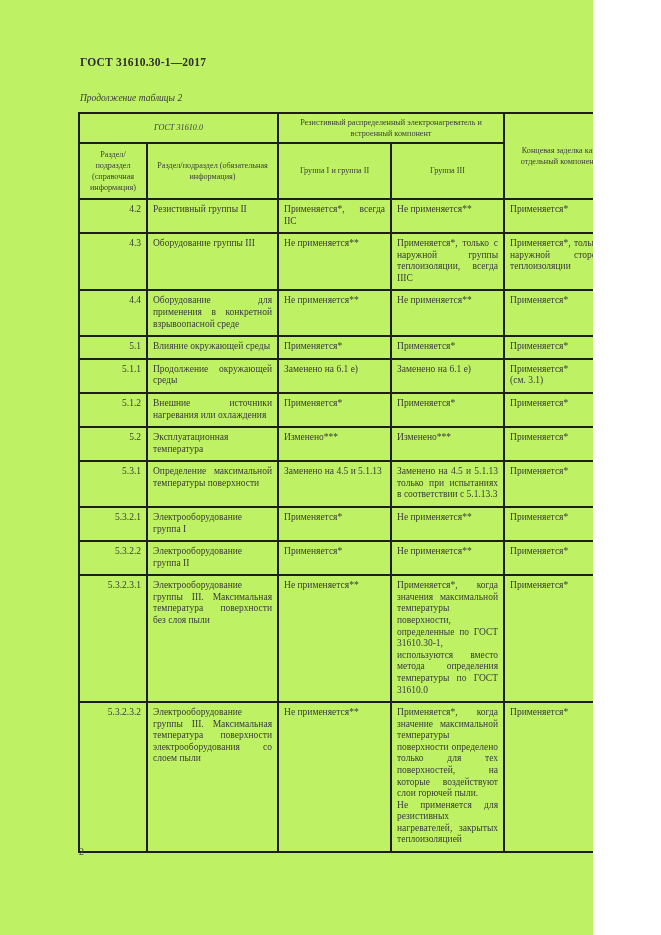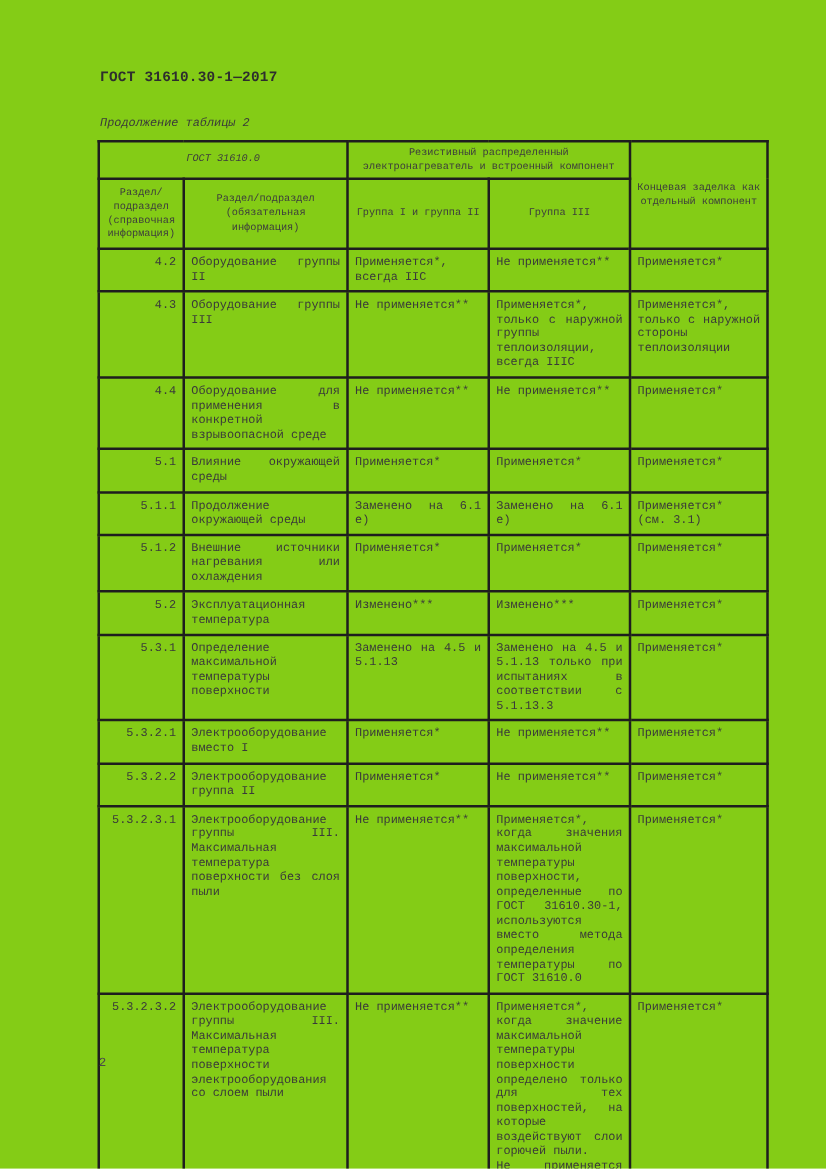--- a/index.html
+++ b/index.html
@@ -2,24 +2,24 @@
 <html lang="ru"><head>
 <meta charset="utf-8">
 <style>
   html, body {
     margin: 0;
     padding: 0;
     background: #ffffff;
   }
   .page {
     position: relative;
-    width: 661px;
+    width: 593px;
     height: 935px;
-    background: #84cc16;
-    font-family: Liberation Mono, monospace;
+    background: #bef264;
+    font-family: Liberation Serif, serif;
     color: #343434;
     overflow: hidden;
   }
   .doc-title {
     position: absolute;
     left: 80px;
     top: 56px;
     font-size: 11.5px;
     font-weight: bold;
     letter-spacing: 0.2px;
@@ -103,21 +103,21 @@
       <tr class="hrow-sub">
         <th>Раздел/ подраздел (справочная информация)</th>
         <th>Раздел/подраздел (обязательная информация)</th>
         <th>Группа I и группа II</th>
         <th>Группа III</th>
       </tr>
     </thead>
     <tbody>
   <tr>
     <td class="col-ref">4.2</td>
-    <td class="col-section">Оборудование группы II</td>
+    <td class="col-section">Резистивный группы II</td>
     <td class="col-val">Применяется*, всегда IIC</td>
     <td class="col-val">Не применяется**</td>
     <td class="col-val">Применяется*</td>
   </tr>
 
   <tr>
     <td class="col-ref">4.3</td>
     <td class="col-section">Оборудование группы III</td>
     <td class="col-val">Не применяется**</td>
     <td class="col-val">Применяется*, только с наружной группы теплоизоляции, всегда IIIC</td>
@@ -168,21 +168,21 @@
   <tr>
     <td class="col-ref">5.3.1</td>
     <td class="col-section">Определение максимальной температуры поверхности</td>
     <td class="col-val">Заменено на 4.5 и 5.1.13</td>
     <td class="col-val">Заменено на 4.5 и 5.1.13 только при испытаниях в соответствии с 5.1.13.3</td>
     <td class="col-val">Применяется*</td>
   </tr>
 
   <tr>
     <td class="col-ref">5.3.2.1</td>
-    <td class="col-section">Электрооборудование вместо I</td>
+    <td class="col-section">Электрооборудование группа I</td>
     <td class="col-val">Применяется*</td>
     <td class="col-val">Не применяется**</td>
     <td class="col-val">Применяется*</td>
   </tr>
 
   <tr>
     <td class="col-ref">5.3.2.2</td>
     <td class="col-section">Электрооборудование группа II</td>
     <td class="col-val">Применяется*</td>
     <td class="col-val">Не применяется**</td>

